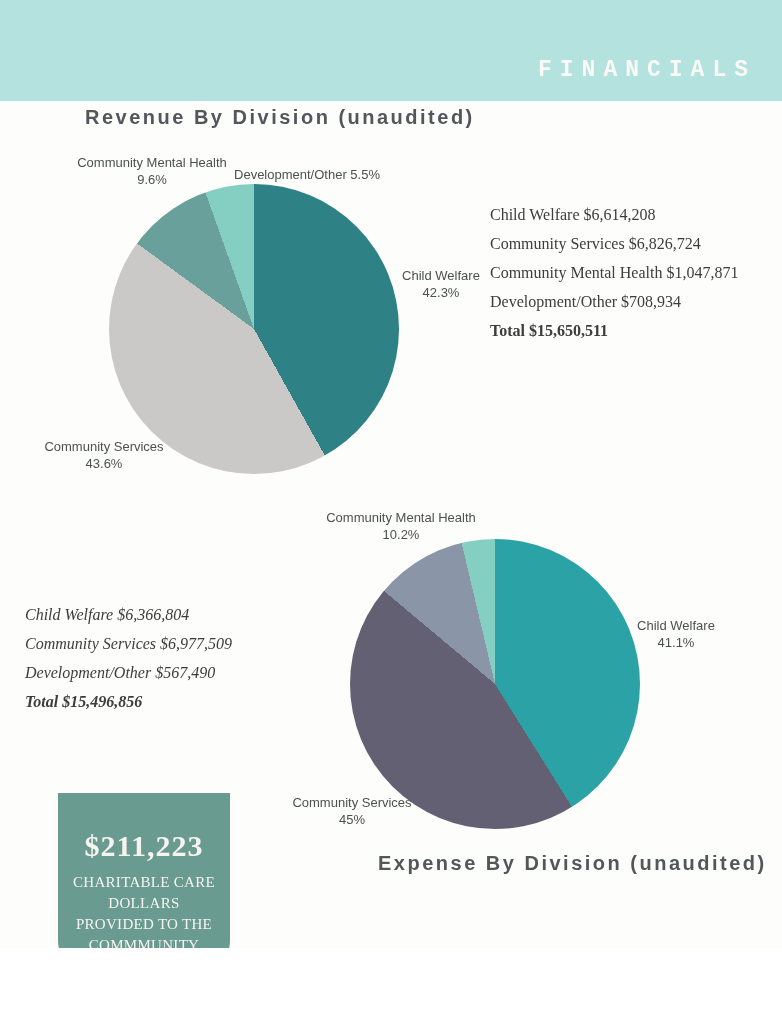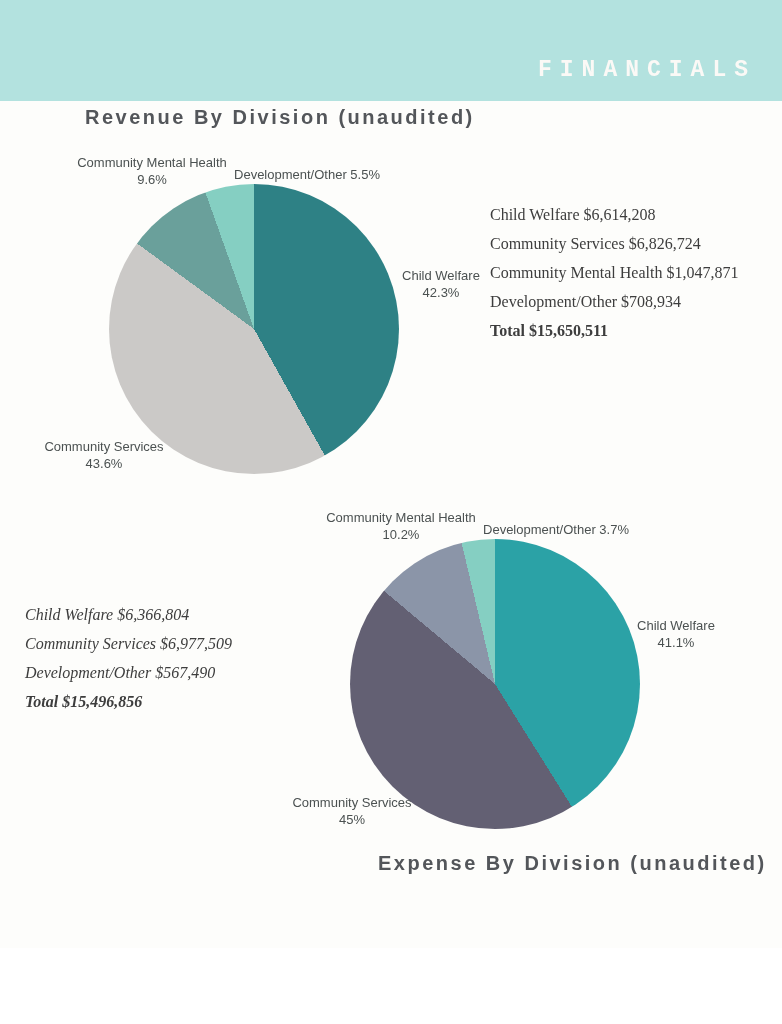--- a/index.html
+++ b/index.html
@@ -121,35 +121,41 @@
     <div><span>Development/Other</span> <span>$708,934</span></div>
     <div class="total">Total $15,650,511</div>
   </div>
 
   <div class="pie pie-expense" style="background: conic-gradient(rgb(43, 162, 166) 0deg, rgb(43, 162, 166) 147.96deg, rgb(99, 96, 115) 147.96deg, rgb(99, 96, 115) 309.96deg, rgb(139, 149, 168) 309.96deg, rgb(139, 149, 168) 346.68deg, rgb(133, 207, 194) 346.68deg, rgb(133, 207, 194) 360deg);"></div>
 
   <div class="plabel" style="left:301px; top:509px; width:200px;">
     <div>Community Mental Health</div>
     <div>10.2%</div>
   </div>
-  <div class="plabel" style="left:456px; top:521px; width:200px;">
-    <div>Development/Other 3.7%</div>
-  </div>
   <div class="plabel" style="left:626px; top:617px; width:100px;">
     <div>Child Welfare</div>
     <div>41.1%</div>
   </div>
   <div class="plabel" style="left:267px; top:794px; width:170px;">
     <div>Community Services</div>
     <div>45%</div>
   </div>
 
   <div class="summary summary-expense">
     <div><span>Child Welfare</span> <span>$6,366,804</span></div>
     <div><span>Community Services</span> <span>$6,977,509</span></div>
     <div><span>Development/Other</span> <span>$567,490</span></div>
     <div class="total">Total $15,496,856</div>
   </div>
 
   <div class="chart-title title-expense">Expense By Division (unaudited)</div>
 
+  <div class="badge">
+    <div class="badge-amount">$211,223</div>
+    <div class="badge-lines">
+      <div>CHARITABLE CARE</div>
+      <div>DOLLARS</div>
+      <div>PROVIDED TO THE</div>
+      <div>COMMMUNITY</div>
+    </div>
+  </div>
 
 </div>
 
 </body></html>

